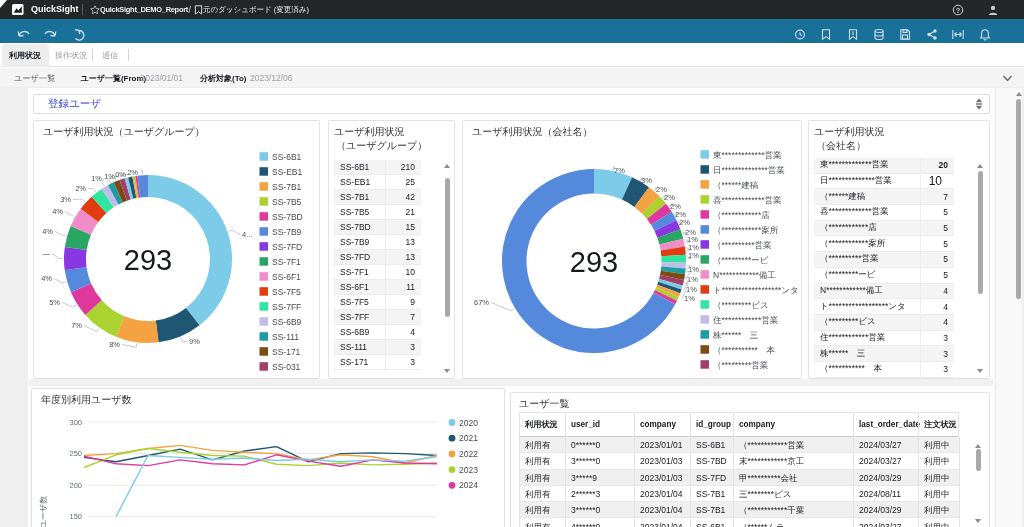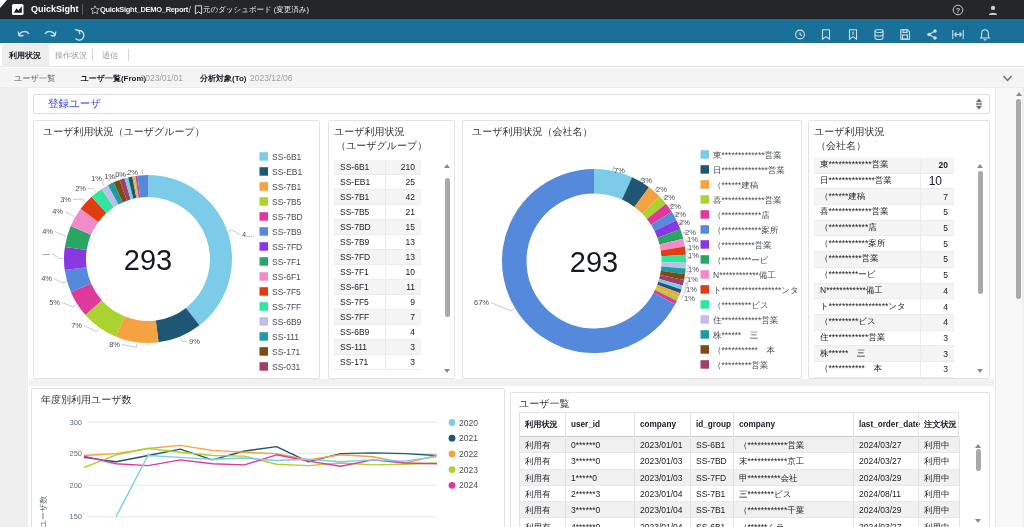--- a/index.html
+++ b/index.html
@@ -489,21 +489,21 @@
 <div style="position:absolute;left:519px;top:453.3px;width:440px;height:16.3px;background:#ffffff;border-bottom:1px solid #e8e8e8;box-sizing:border-box;"></div>
 <span style="position:absolute;left:525px;top:453.3px;height:16.3px;line-height:16.3px;font-size:8.5px;color:#16191f;white-space:nowrap;">利用有</span>
 <span style="position:absolute;left:571px;top:453.3px;height:16.3px;line-height:16.3px;font-size:8.5px;color:#16191f;white-space:nowrap;">3******0</span>
 <span style="position:absolute;left:640px;top:453.3px;height:16.3px;line-height:16.3px;font-size:8.5px;color:#16191f;white-space:nowrap;">2023/01/03</span>
 <span style="position:absolute;left:696px;top:453.3px;height:16.3px;line-height:16.3px;font-size:8.5px;color:#16191f;white-space:nowrap;">SS-7BD</span>
 <span style="position:absolute;left:739px;top:453.3px;height:16.3px;line-height:16.3px;font-size:8.5px;color:#16191f;white-space:nowrap;">末************京工</span>
 <span style="position:absolute;left:859px;top:453.3px;height:16.3px;line-height:16.3px;font-size:8.5px;color:#16191f;white-space:nowrap;">2024/03/27</span>
 <span style="position:absolute;left:924px;top:453.3px;height:16.3px;line-height:16.3px;font-size:8.5px;color:#16191f;white-space:nowrap;">利用中</span>
 <div style="position:absolute;left:519px;top:469.6px;width:440px;height:16.3px;background:#f0f0f0;border-bottom:1px solid #e8e8e8;box-sizing:border-box;"></div>
 <span style="position:absolute;left:525px;top:469.6px;height:16.3px;line-height:16.3px;font-size:8.5px;color:#16191f;white-space:nowrap;">利用有</span>
-<span style="position:absolute;left:571px;top:469.6px;height:16.3px;line-height:16.3px;font-size:8.5px;color:#16191f;white-space:nowrap;">1*****0</span>
+<span style="position:absolute;left:571px;top:469.6px;height:16.3px;line-height:16.3px;font-size:8.5px;color:#16191f;white-space:nowrap;">3*****9</span>
 <span style="position:absolute;left:640px;top:469.6px;height:16.3px;line-height:16.3px;font-size:8.5px;color:#16191f;white-space:nowrap;">2023/01/03</span>
 <span style="position:absolute;left:696px;top:469.6px;height:16.3px;line-height:16.3px;font-size:8.5px;color:#16191f;white-space:nowrap;">SS-7FD</span>
 <span style="position:absolute;left:739px;top:469.6px;height:16.3px;line-height:16.3px;font-size:8.5px;color:#16191f;white-space:nowrap;">甲**********会社</span>
 <span style="position:absolute;left:859px;top:469.6px;height:16.3px;line-height:16.3px;font-size:8.5px;color:#16191f;white-space:nowrap;">2024/03/29</span>
 <span style="position:absolute;left:924px;top:469.6px;height:16.3px;line-height:16.3px;font-size:8.5px;color:#16191f;white-space:nowrap;">利用中</span>
 <div style="position:absolute;left:519px;top:485.9px;width:440px;height:16.3px;background:#ffffff;border-bottom:1px solid #e8e8e8;box-sizing:border-box;"></div>
 <span style="position:absolute;left:525px;top:485.9px;height:16.3px;line-height:16.3px;font-size:8.5px;color:#16191f;white-space:nowrap;">利用有</span>
 <span style="position:absolute;left:571px;top:485.9px;height:16.3px;line-height:16.3px;font-size:8.5px;color:#16191f;white-space:nowrap;">2******3</span>
 <span style="position:absolute;left:640px;top:485.9px;height:16.3px;line-height:16.3px;font-size:8.5px;color:#16191f;white-space:nowrap;">2023/01/04</span>
 <span style="position:absolute;left:696px;top:485.9px;height:16.3px;line-height:16.3px;font-size:8.5px;color:#16191f;white-space:nowrap;">SS-7B1</span>

